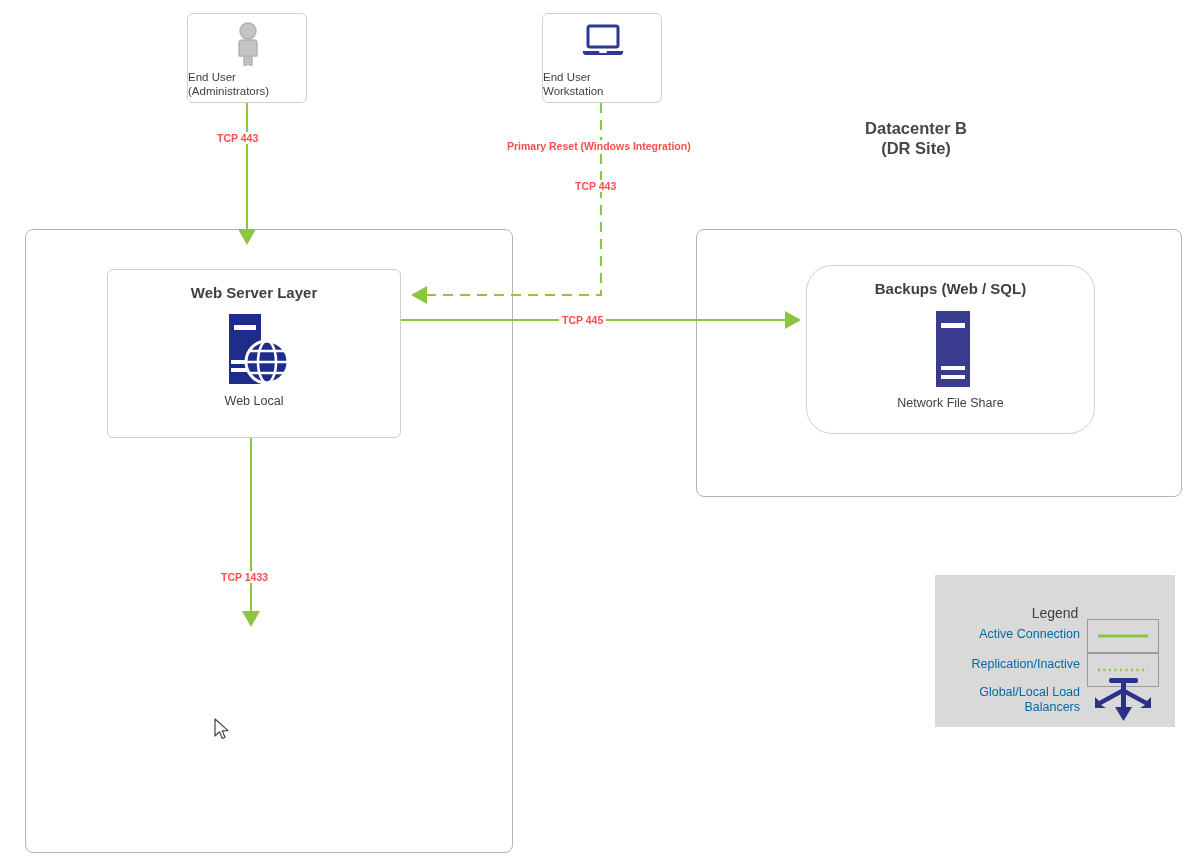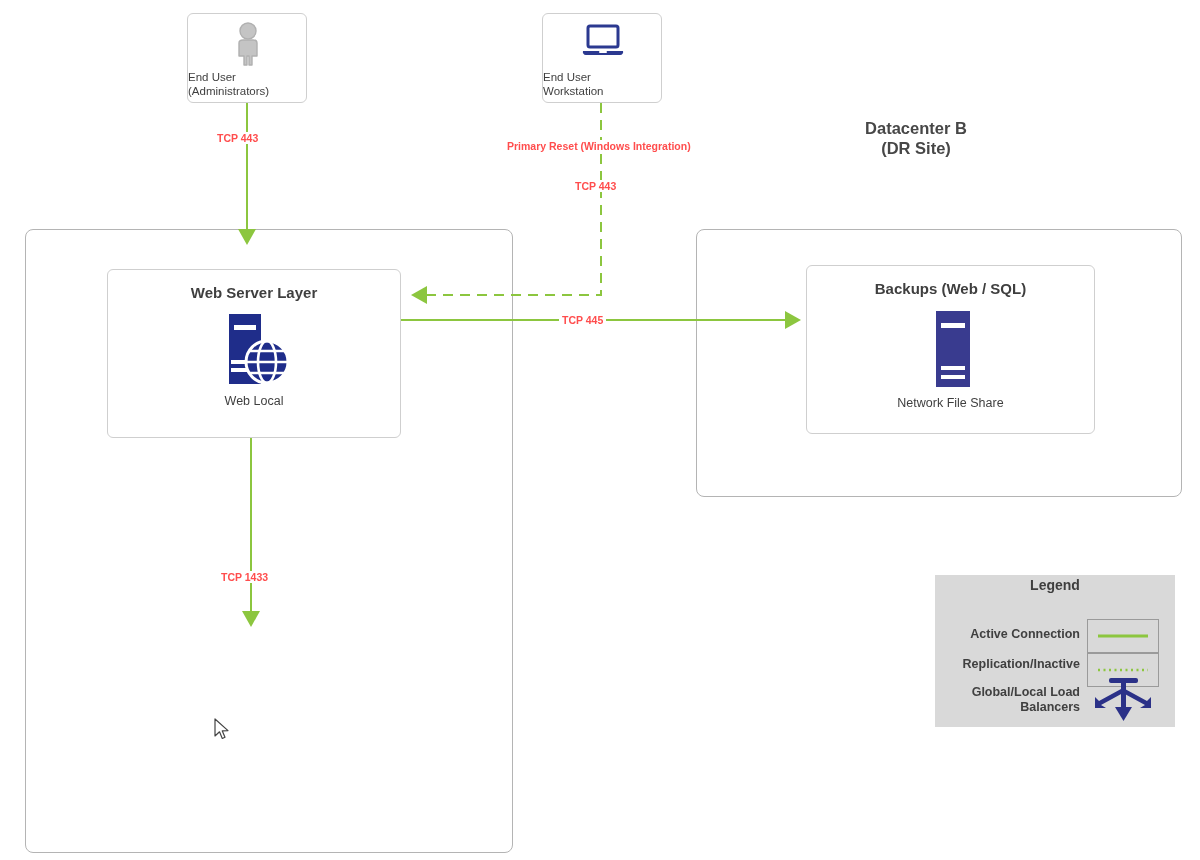--- a/index.html
+++ b/index.html
@@ -95,33 +95,32 @@
   
   .legend {
     position: absolute;
     background: #d9d9d9;
     box-sizing: border-box;
     z-index: 6;
   }
   .legend-title {
     position: absolute;
     left: 0; right: 0;
-    top: 2px;
-    text-align: center;
-    font-weight: bold;
+    top: 30px;
+    text-align: center;
+    font-weight: normal;
     font-size: 14px;
     color: #3f3f3f;
   }
   .legend-row-label {
     position: absolute;
     text-align: right;
     font-size: 12.5px;
     line-height: 15px;
-    color: #404040;
-    font-weight: bold;
+    color: #0369a1;
   }
   .legend-swatch {
     position: absolute;
     border: 1px solid #9a9a9a;
     box-sizing: border-box;
     background: #d9d9d9;
   }
   .icon-wrap { position: absolute; }
 </style>
 </head>
@@ -205,21 +204,21 @@
         <ellipse cx="44" cy="48" rx="9" ry="21" fill="none" stroke="#ffffff" stroke-width="2.6"></ellipse>
         <line x1="23" y1="48" x2="65" y2="48" stroke="#ffffff" stroke-width="2.6"></line>
         <line x1="27" y1="37" x2="61" y2="37" stroke="#ffffff" stroke-width="2.4"></line>
         <line x1="27" y1="59" x2="61" y2="59" stroke="#ffffff" stroke-width="2.4"></line>
       </svg>
     </div>
     <div class="node-caption" style="top:124px;">Web Local</div>
   </div>
 
 
-  <div class="node-box" style="left:806px; top:265px; width:289px; height:169px;">
+  <div class="node-box" style="left:806px; top:265px; width:289px; height:169px;border-radius:26px;">
     <div class="node-title" style="top:14px;">Backups (Web / SQL)</div>
     <div class="icon-wrap" style="left:128px; top:45px; width:36px; height:76px;">
       <svg width="36" height="76" viewBox="0 0 36 76">
         <rect x="1" y="0" width="34" height="76" fill="#393b8f"></rect>
         <rect x="6" y="12" width="24" height="5" fill="#ffffff"></rect>
         <rect x="6" y="55" width="24" height="4" fill="#ffffff"></rect>
         <rect x="6" y="64" width="24" height="4" fill="#ffffff"></rect>
       </svg>
     </div>
     <div class="node-caption" style="top:130px;">Network File Share</div>

